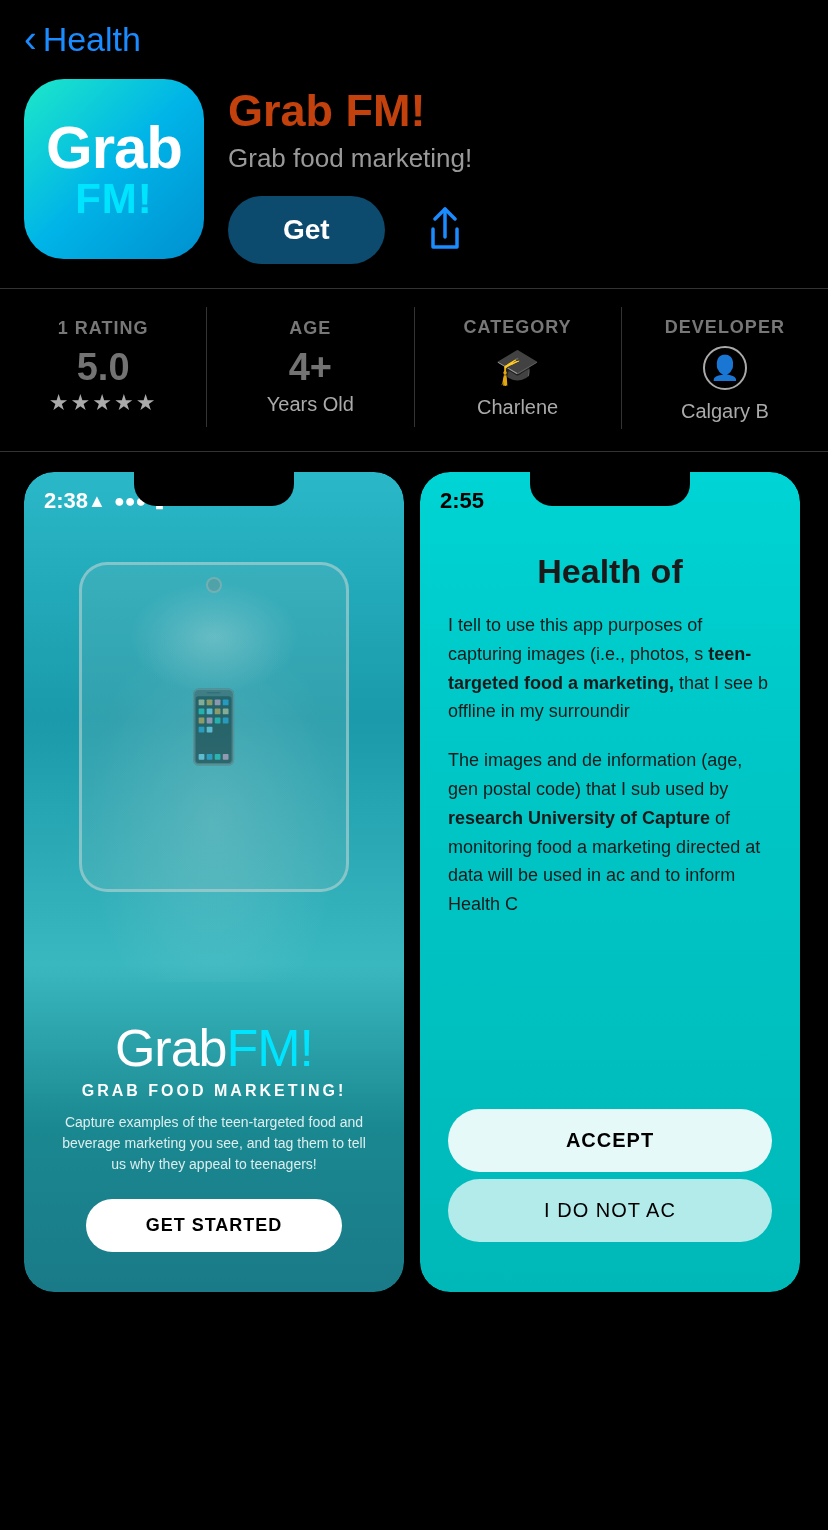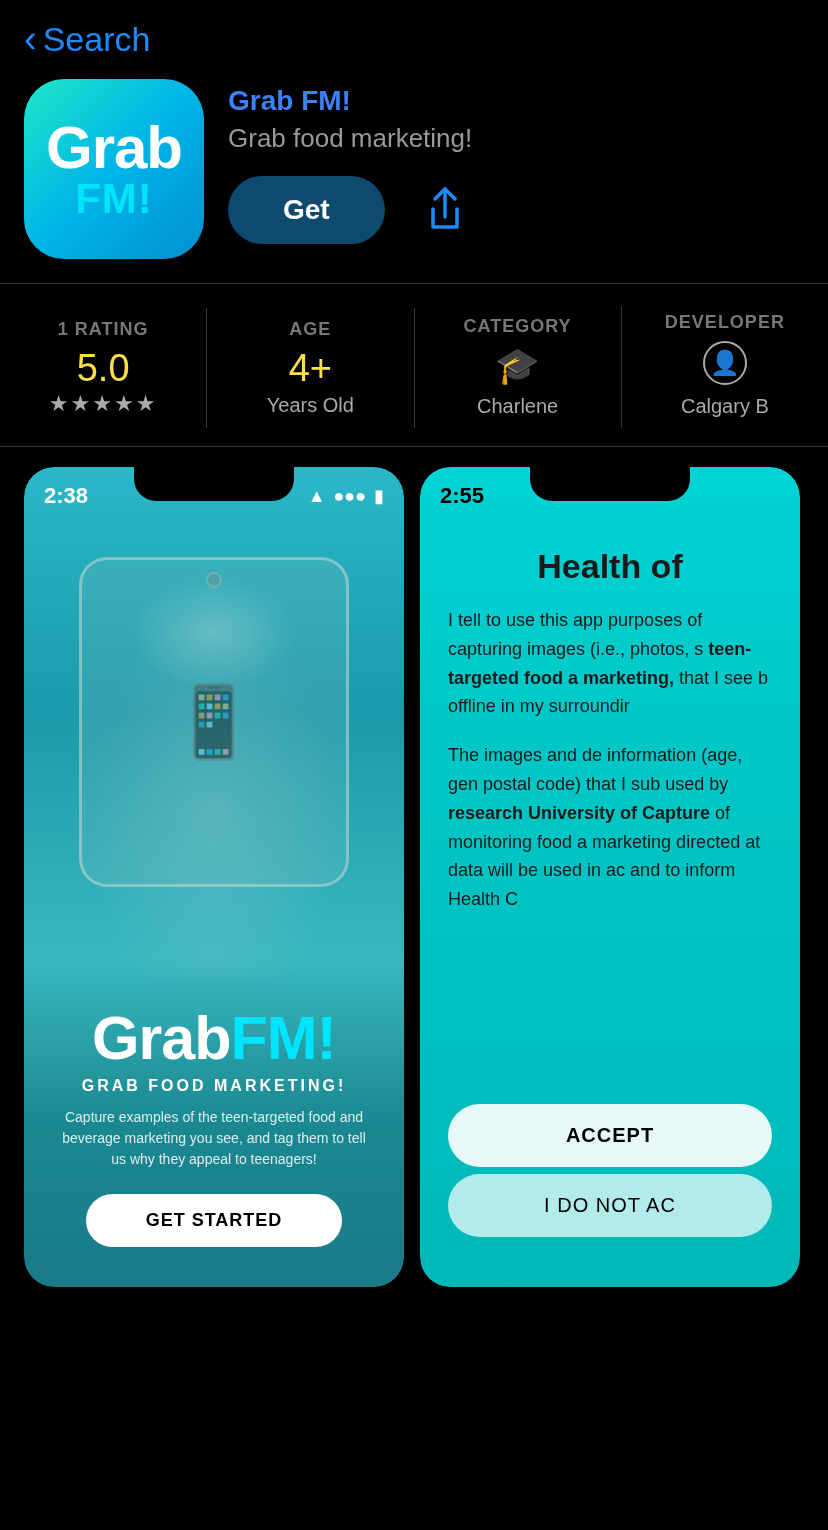--- a/index.html
+++ b/index.html
@@ -66,23 +66,23 @@
       font-weight: 800;
       color: #00e5ff;
       line-height: 1;
       letter-spacing: 1px;
     }
     .app-details {
       flex: 1;
       padding-top: 6px;
     }
     .app-name {
-      font-size: 28px;
-      font-weight: 700;
-      color: #3b82f6;
+      font-size: 45px;
+      font-weight: 700;
+      color: #c2410c;
       margin-bottom: 6px;
     }
     .app-subtitle {
       font-size: 26px;
       color: #999;
       margin-bottom: 22px;
     }
     .app-actions {
       display: flex;
       align-items: center;
@@ -117,21 +117,21 @@
     
     .divider {
       height: 1px;
       background: #333;
       margin: 0 0;
     }
 
     
     .stats-row {
       display: flex;
-      align-items: flex-end;
+      align-items: flex-start;
       padding: 18px 0;
       border-bottom: 1px solid #333;
     }
     .stat-item {
       flex: 1;
       display: flex;
       flex-direction: column;
       align-items: center;
       justify-content: center;
       padding: 10px 8px;
@@ -144,22 +144,22 @@
     .stat-label {
       font-size: 18px;
       font-weight: 600;
       color: #777;
       text-transform: uppercase;
       letter-spacing: 1px;
       margin-bottom: 8px;
     }
     .stat-value {
       font-size: 38px;
-      font-weight: 400;
-      color: #fde047;
+      font-weight: 700;
+      color: #737373;
       line-height: 1.1;
     }
     .stat-sub {
       font-size: 20px;
       color: #aaa;
       margin-top: 4px;
     }
     .stars {
       font-size: 22px;
       color: #aaa;
@@ -220,21 +220,21 @@
       padding-bottom: 40px;
       border-radius: 30px;
       overflow: hidden;
     }
     .ss-left-statusbar {
       position: absolute;
       top: 16px;
       left: 20px;
       right: 20px;
       display: flex;
-      justify-content: space-between;
+      justify-content: flex-start;
       align-items: center;
       z-index: 10;
     }
     .ss-left-time {
       font-size: 22px;
       font-weight: 600;
       color: #fff;
     }
     .ss-left-notch {
       position: absolute;
@@ -253,22 +253,22 @@
       align-items: center;
     }
     .ss-left-content {
       position: relative;
       z-index: 10;
       text-align: center;
       width: 100%;
       padding: 0 20px;
     }
     .ss-grab-text {
-      font-size: 61px;
-      font-weight: 700;
+      font-size: 52px;
+      font-weight: 400;
       color: #fff;
       letter-spacing: -1px;
       line-height: 1;
     }
     .ss-fm-text {
       color: #00e5ff;
     }
     .ss-grab-subtitle {
       font-size: 16px;
       font-weight: 700;
@@ -398,21 +398,21 @@
         radial-gradient(ellipse 180px 300px at 50% 65%, rgba(180,215,215,0.25) 0%, transparent 70%);
       z-index: 2;
     }
   </style>
 </head>
 <body>
 
 <div class="header">
   <a class="back-btn" href="#">
     <span class="back-chevron">‹</span>
-    <span>Search</span>
+    <span>Health</span>
   </a>
 </div>
 
 <div class="app-info">
   <div class="app-icon">
     <span class="app-icon-grab">Grab</span>
     <span class="app-icon-fm">FM!</span>
   </div>
   <div class="app-details">
     <div class="app-name">Grab FM!</div>

